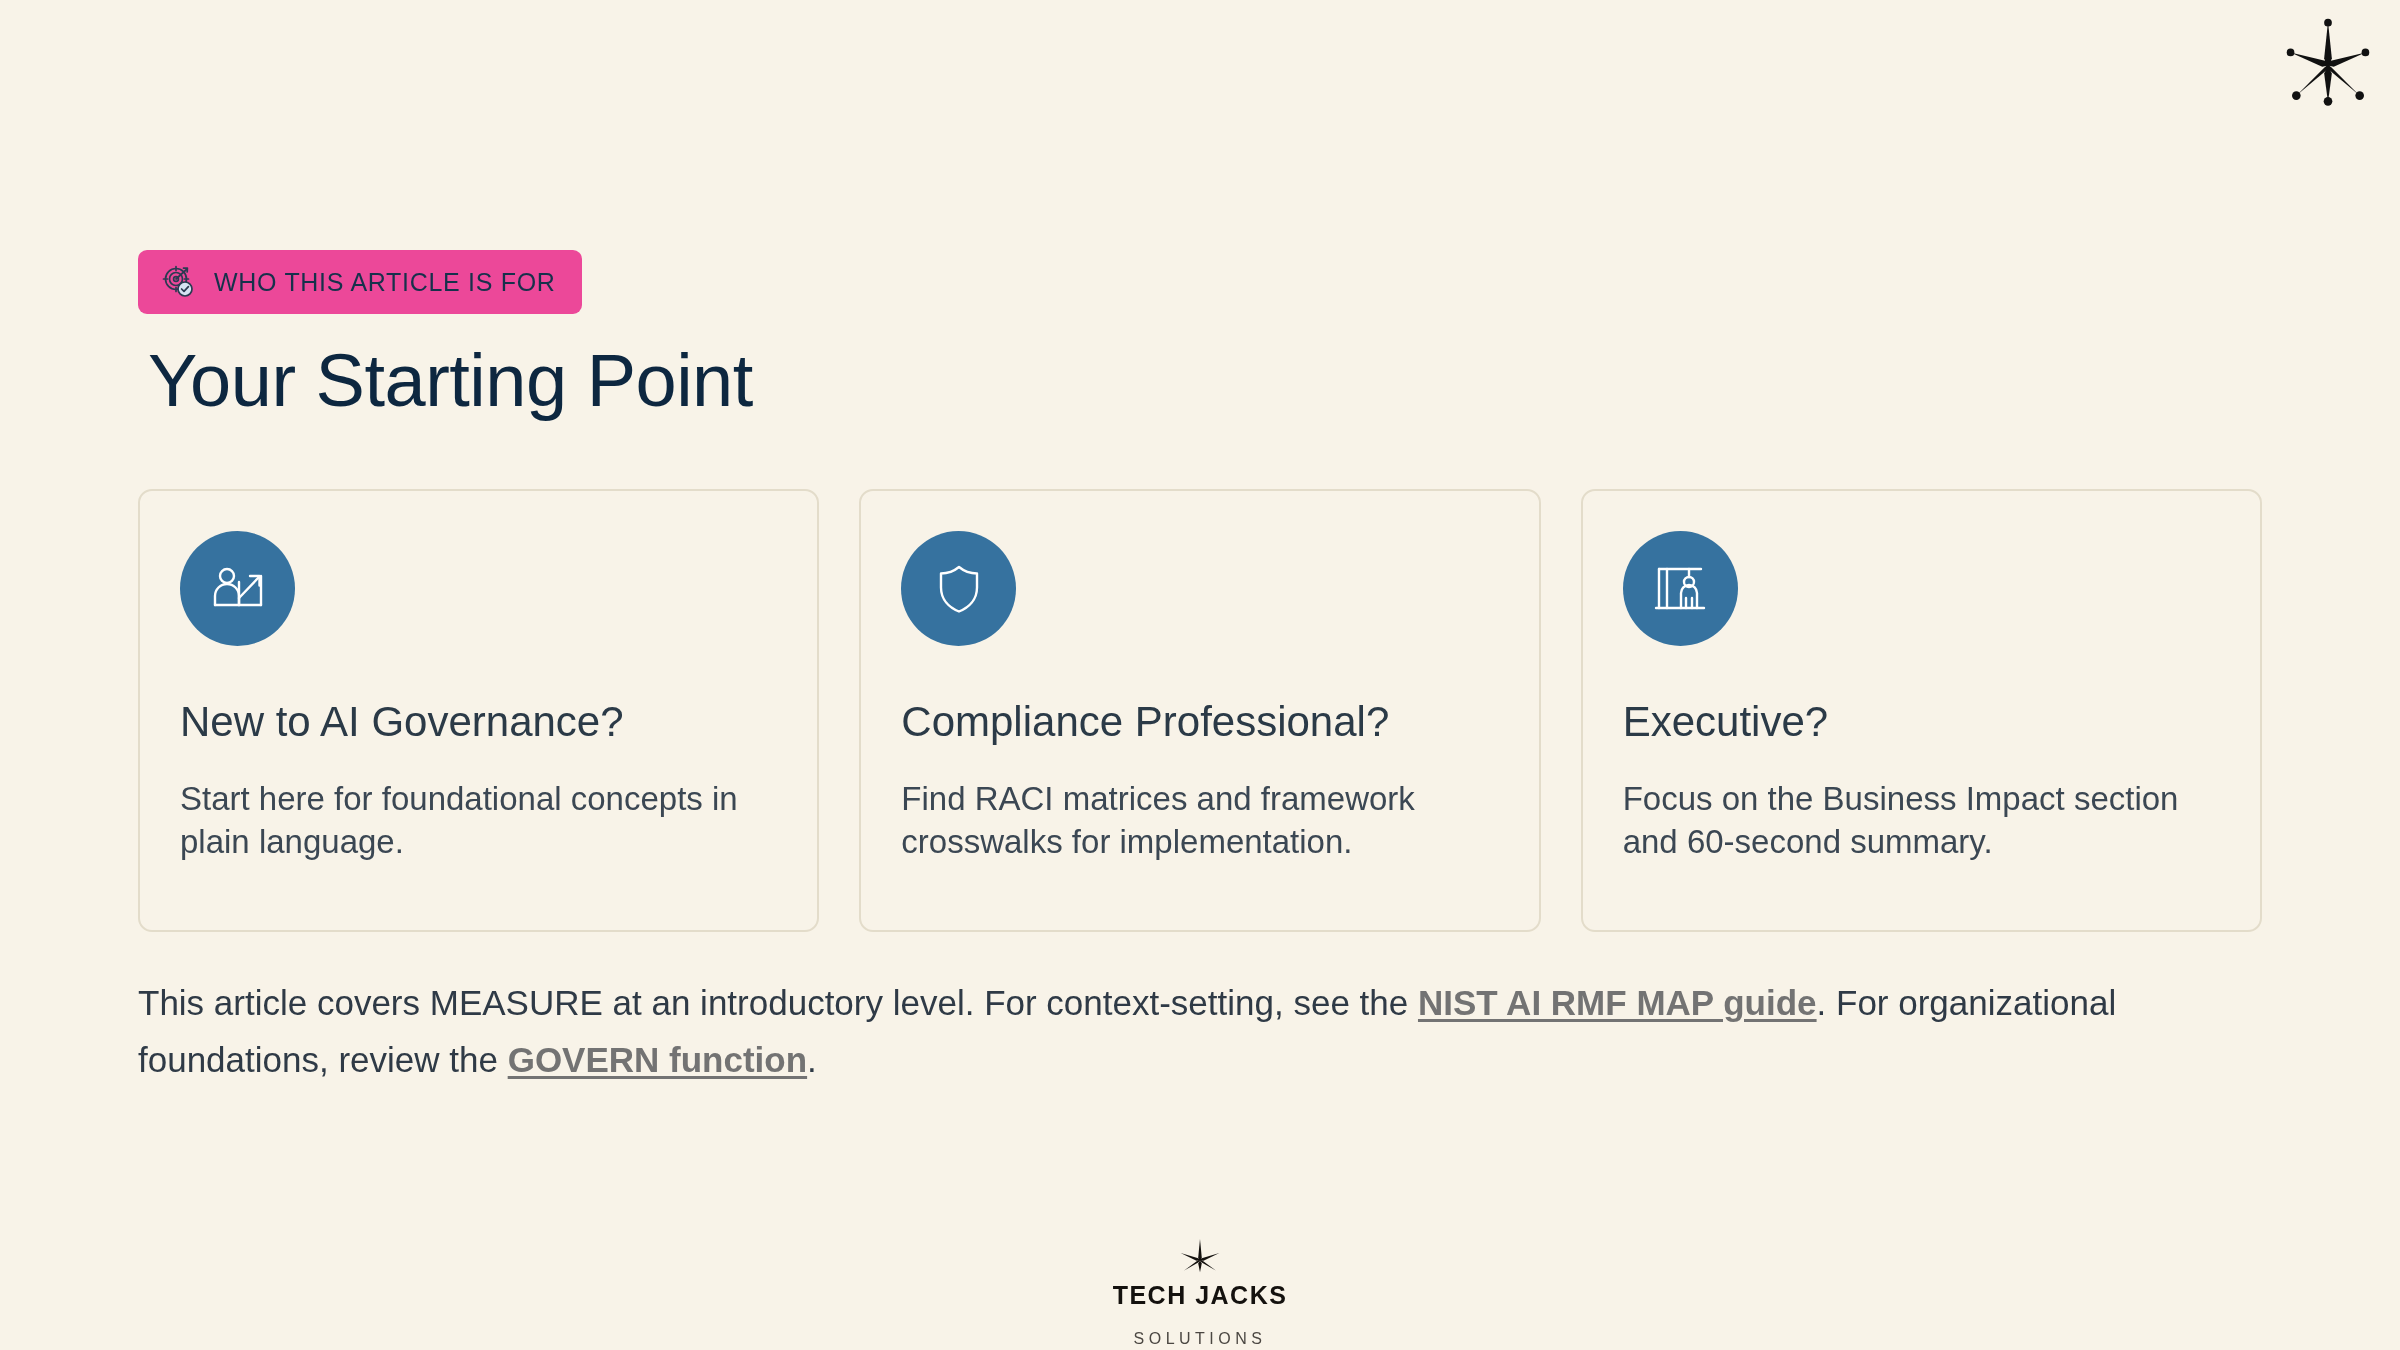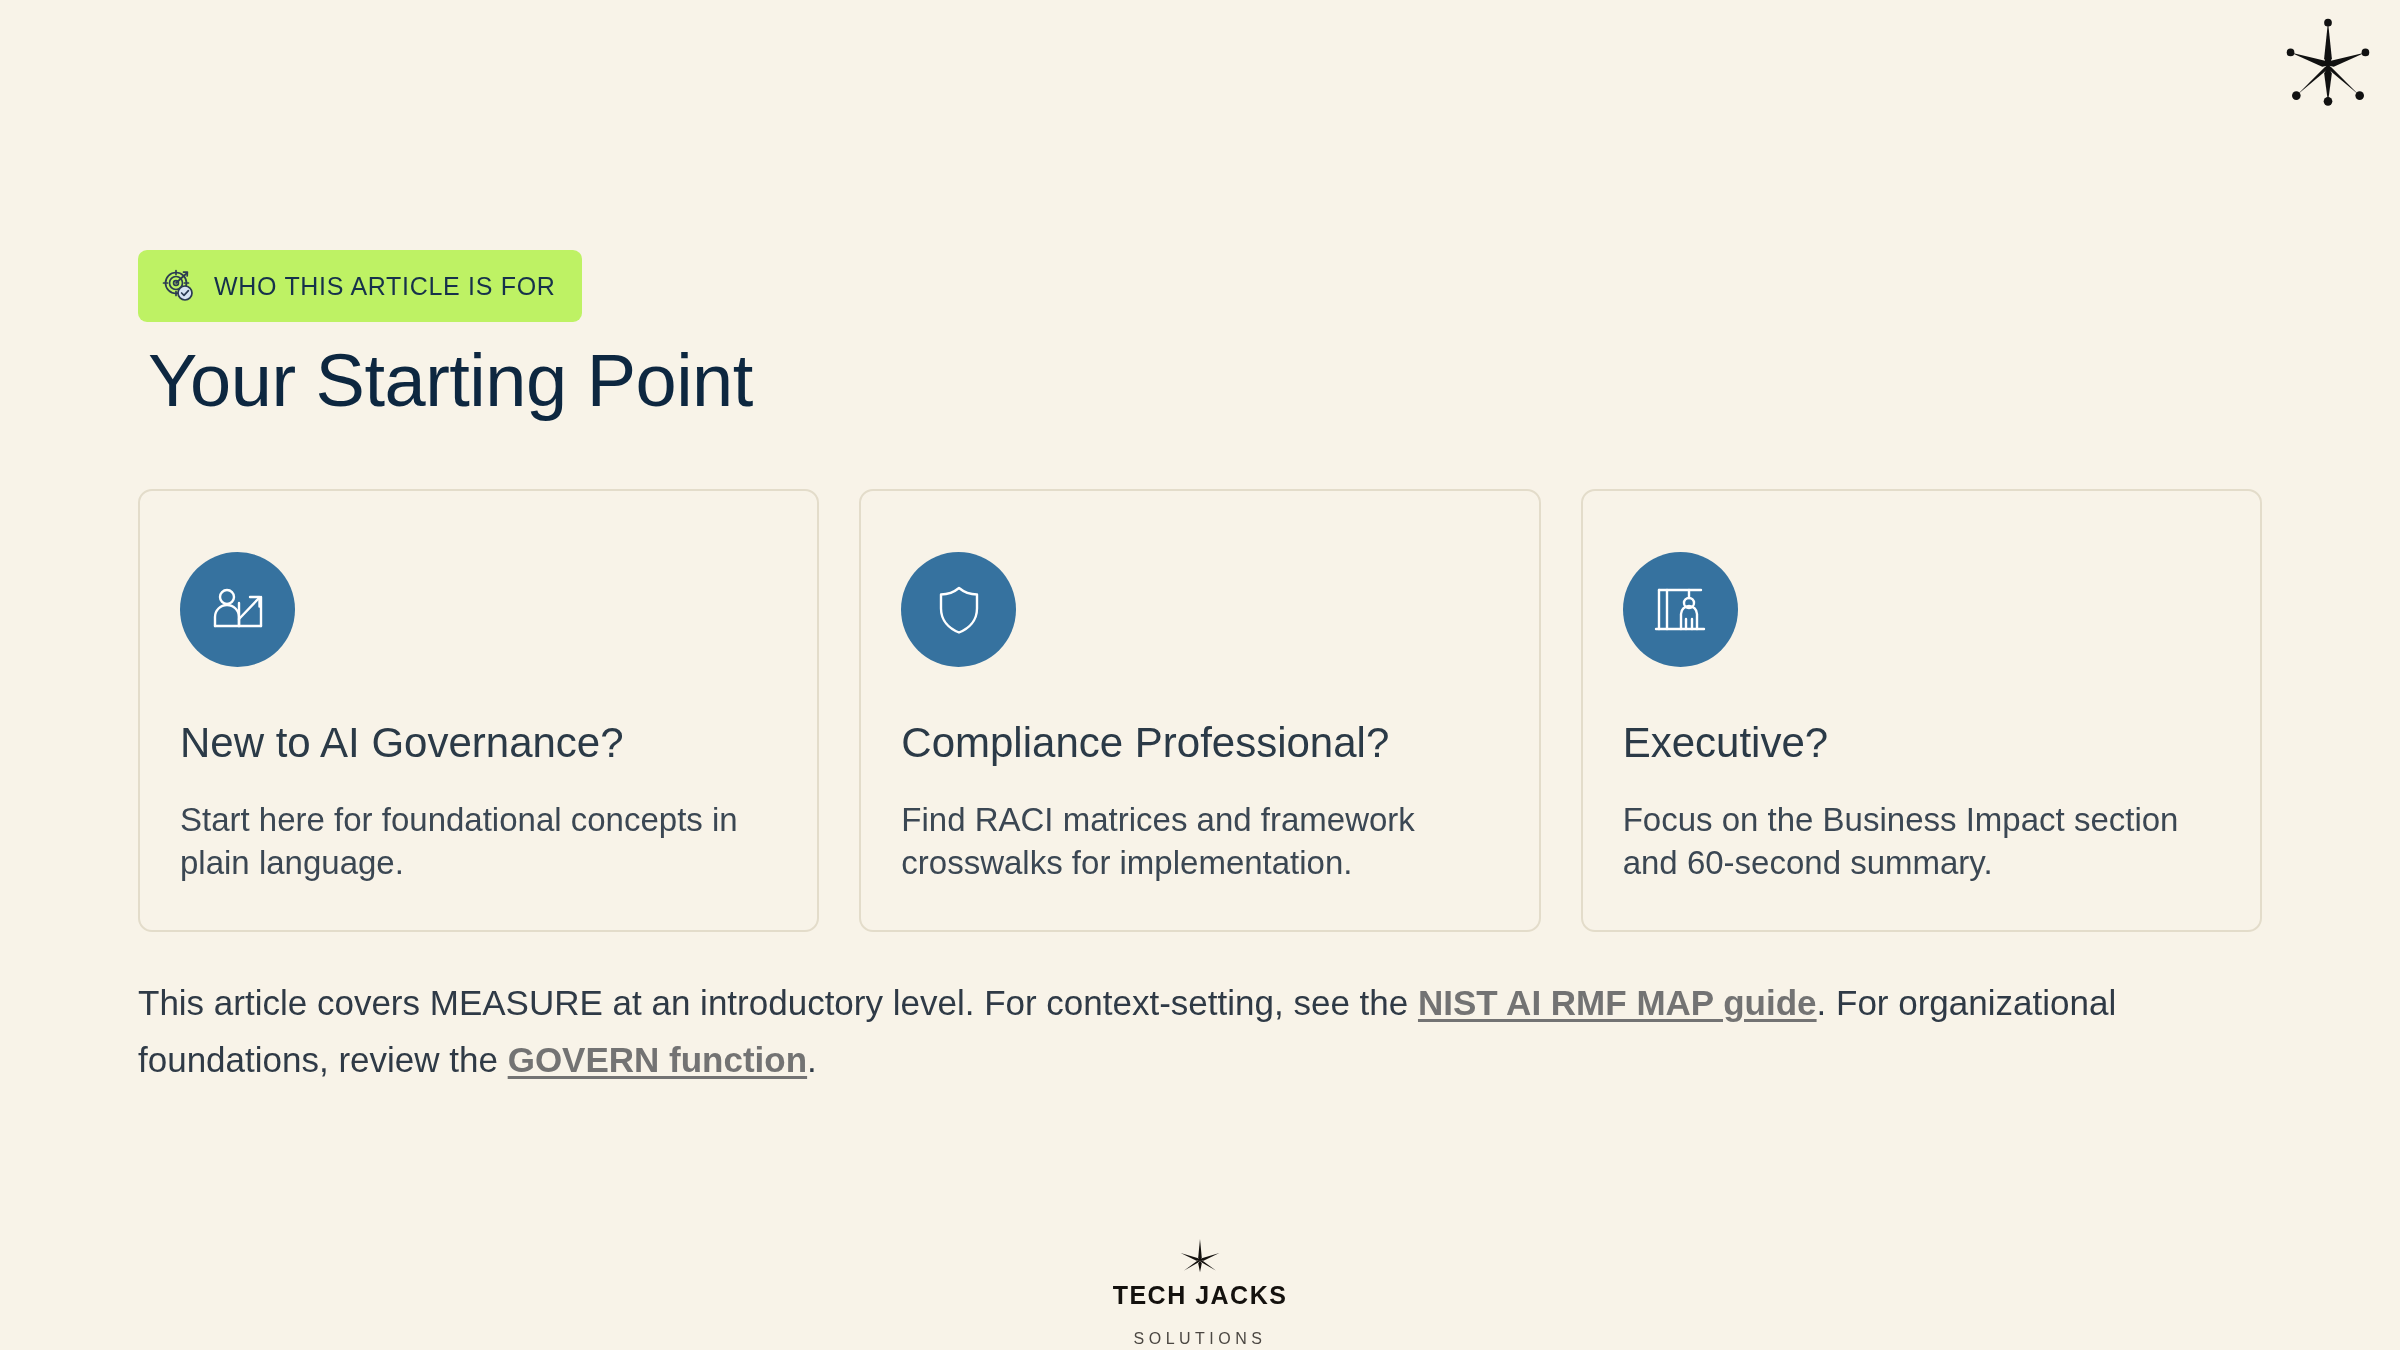--- a/index.html
+++ b/index.html
@@ -13,23 +13,23 @@
 
   
   .star-mark{position:absolute;top:14px;right:24px;width:96px;height:96px;}
 
   
   .content{position:absolute;left:138px;top:0;width:2124px;}
 
   .badge{
     position:absolute;left:0;top:250px;
     display:inline-flex;align-items:center;gap:18px;
-    background:#bef264;border-radius:9px;
+    background:#ec4899;border-radius:9px;
     padding:17px 26px 17px 24px;
-    box-sizing:border-box;height:72px;
+    box-sizing:border-box;height:64px;
   }
   .badge-icon{width:34px;height:34px;display:block;flex:none;}
   .badge-text{
     font-size:25px;letter-spacing:0.7px;color:#16314b;
     font-weight:400;white-space:nowrap;line-height:1;
   }
 
   .page-title{
     position:absolute;left:0;top:330px;margin:10px;
     font-size:74px;line-height:1.1;font-weight:400;
@@ -37,21 +37,21 @@
   }
 
   .cards{
     position:absolute;left:0;top:489px;width:2124px;
     display:flex;gap:40px;
   }
   .card{
     flex:1 1 0;min-width:0;
     border:2px solid #e3dcca;border-radius:14px;
     background:transparent;
-    padding:61px 40px 46px 40px;
+    padding:40px 40px 46px 40px;
     box-sizing:border-box;height:443px;
   }
   .card-icon-wrap{
     width:115px;height:115px;border-radius:50%;
     background:#36729f;display:flex;align-items:center;justify-content:center;
   }
   .card-icon-wrap svg{width:58px;height:58px;display:block;}
   .card-title{
     margin:52px 0 0 0;font-size:42px;font-weight:400;
     color:#2b3a47;line-height:1.15;

